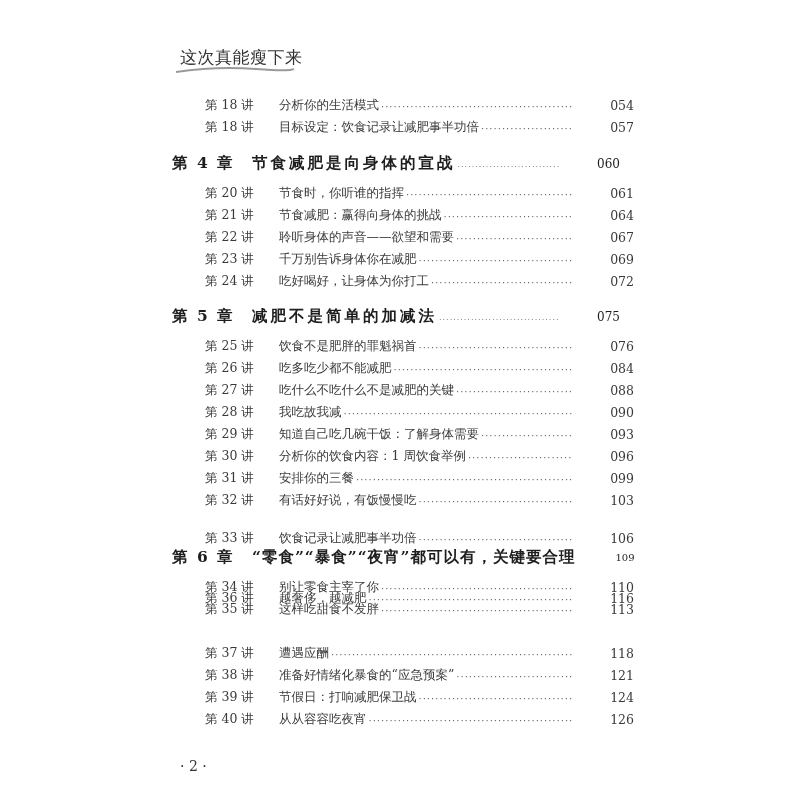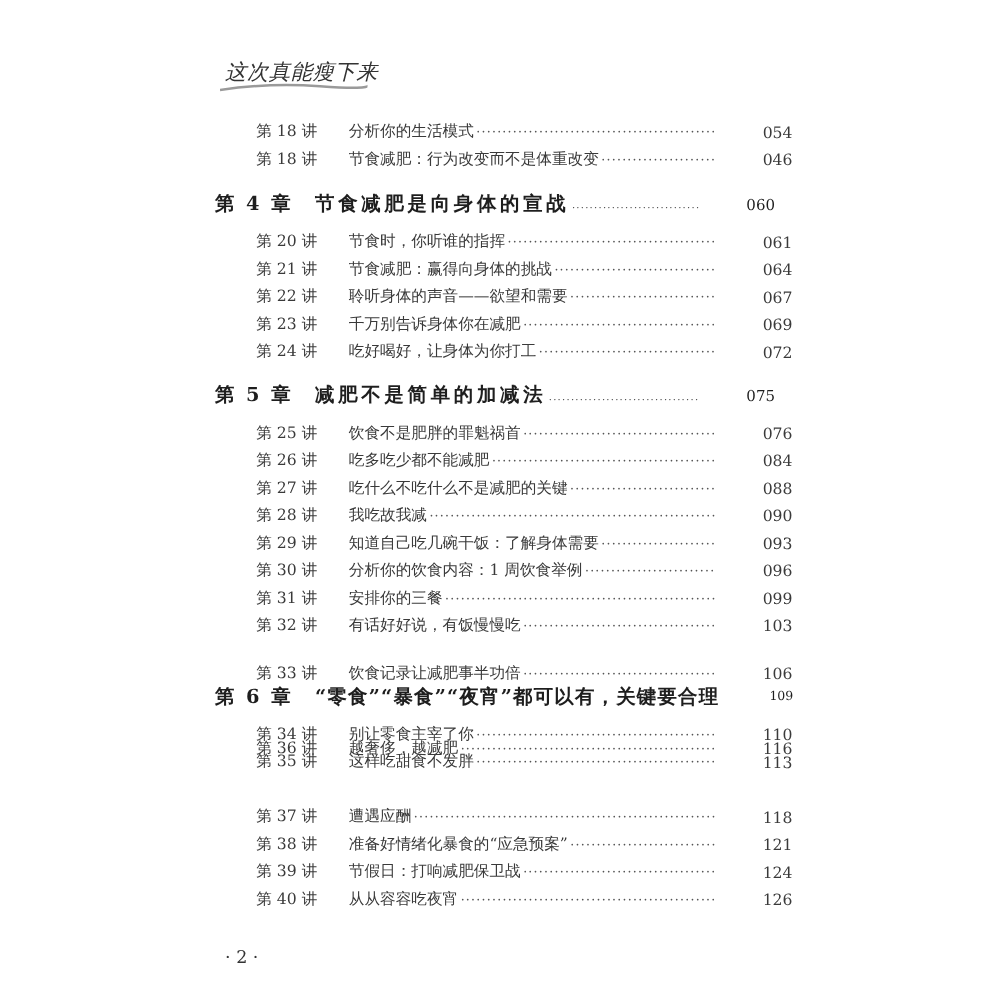--- a/index.html
+++ b/index.html
@@ -1,19 +1,19 @@
 <!DOCTYPE html>
 <html><head>
 <meta charset="utf-8">
 <style>
   html, body { margin: 0; padding: 0; background: #ffffff; }
   body { width: 800px; height: 800px; position: relative; overflow: hidden;
          font-family: "DejaVu Serif", "Liberation Serif", serif; color: #2a2a2a; }
   .running-head { position: absolute; left: 180px; top: 46px; font-family: "DejaVu Sans", "Liberation Sans", sans-serif;
-                  font-size: 17px; color: #333; letter-spacing: 0.5px; font-style: italic; }
+                  font-size: 17px; color: #333; letter-spacing: 0.5px; }
   .running-head .swoosh { position: absolute; left: -4px; top: 20px; width: 118px; height: 8px; }
   .toc { position: absolute; left: 0; top: 0; width: 800px; }
   .row { position: absolute; display: flex; align-items: center; white-space: nowrap; }
   .lecture { left: 205px; width: 429px; font-size: 12.5px; color: #3a3a3a; }
   .lecture .num { width: 58px; flex: 0 0 58px; }
   .lecture .title { flex: 0 0 auto; margin-left: 16px; }
   .chapter { left: 172px; width: 448px; font-size: 15.5px; font-weight: bold; color: #1e1e1e; }
   .chapter .num { width: 80px; flex: 0 0 80px; letter-spacing: 2px; }
   .chapter .title { flex: 0 0 auto; letter-spacing: 3px; }
   .leader { flex: 1 1 auto; overflow: hidden; margin: 0 2px; position: relative; height: 1em; }
@@ -37,23 +37,23 @@
 <div class="toc">
 
   <div class="row lecture" style="top:97px">
     <span class="num">第 18 讲</span>
     <span class="title">分析你的生活模式</span>
     <span class="leader"></span>
     <span class="page">054</span>
   </div>
   <div class="row lecture" style="top:119px">
     <span class="num">第 18 讲</span>
-    <span class="title">节食减肥：行为改变而不是体重改变</span>
-    <span class="leader"></span>
-    <span class="page">046</span>
+    <span class="title">目标设定：饮食记录让减肥事半功倍</span>
+    <span class="leader"></span>
+    <span class="page">057</span>
   </div>
 
   <div class="row chapter" style="top:153px">
     <span class="num">第 4 章</span>
     <span class="title">节食减肥是向身体的宣战</span>
     <span class="leader"></span>
     <span class="page">060</span>
   </div>
 
   <div class="row lecture" style="top:185px">

